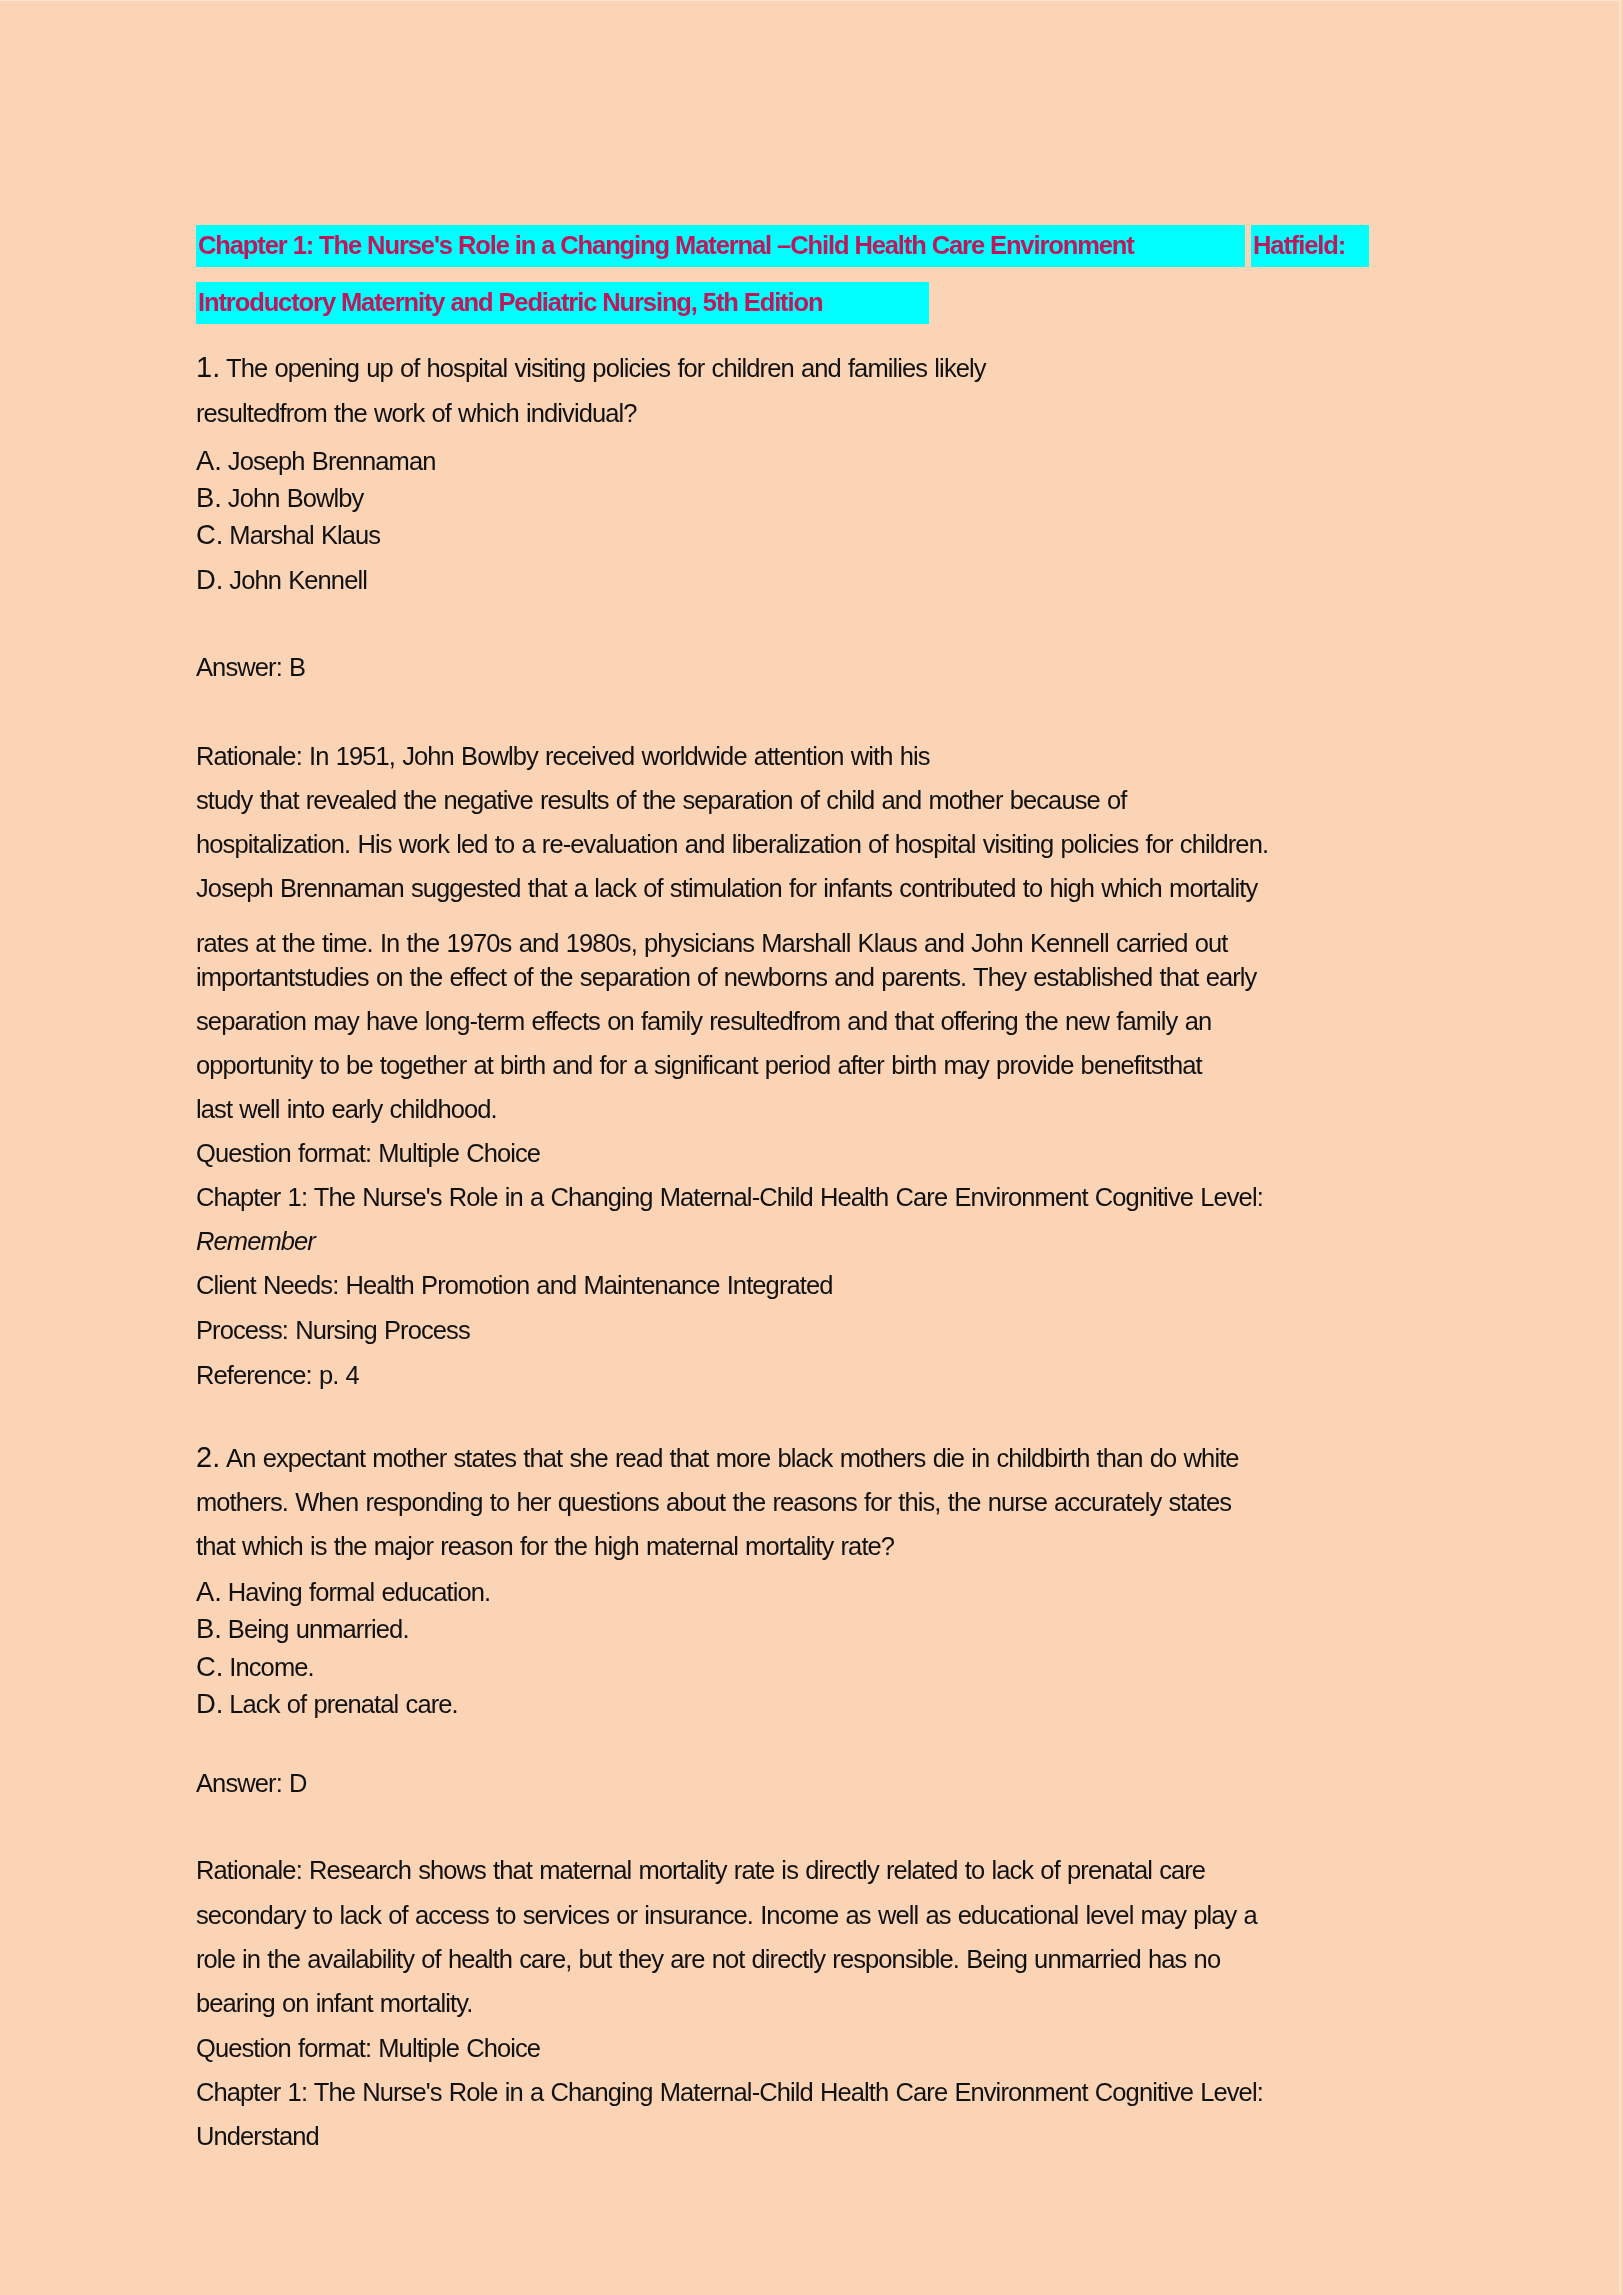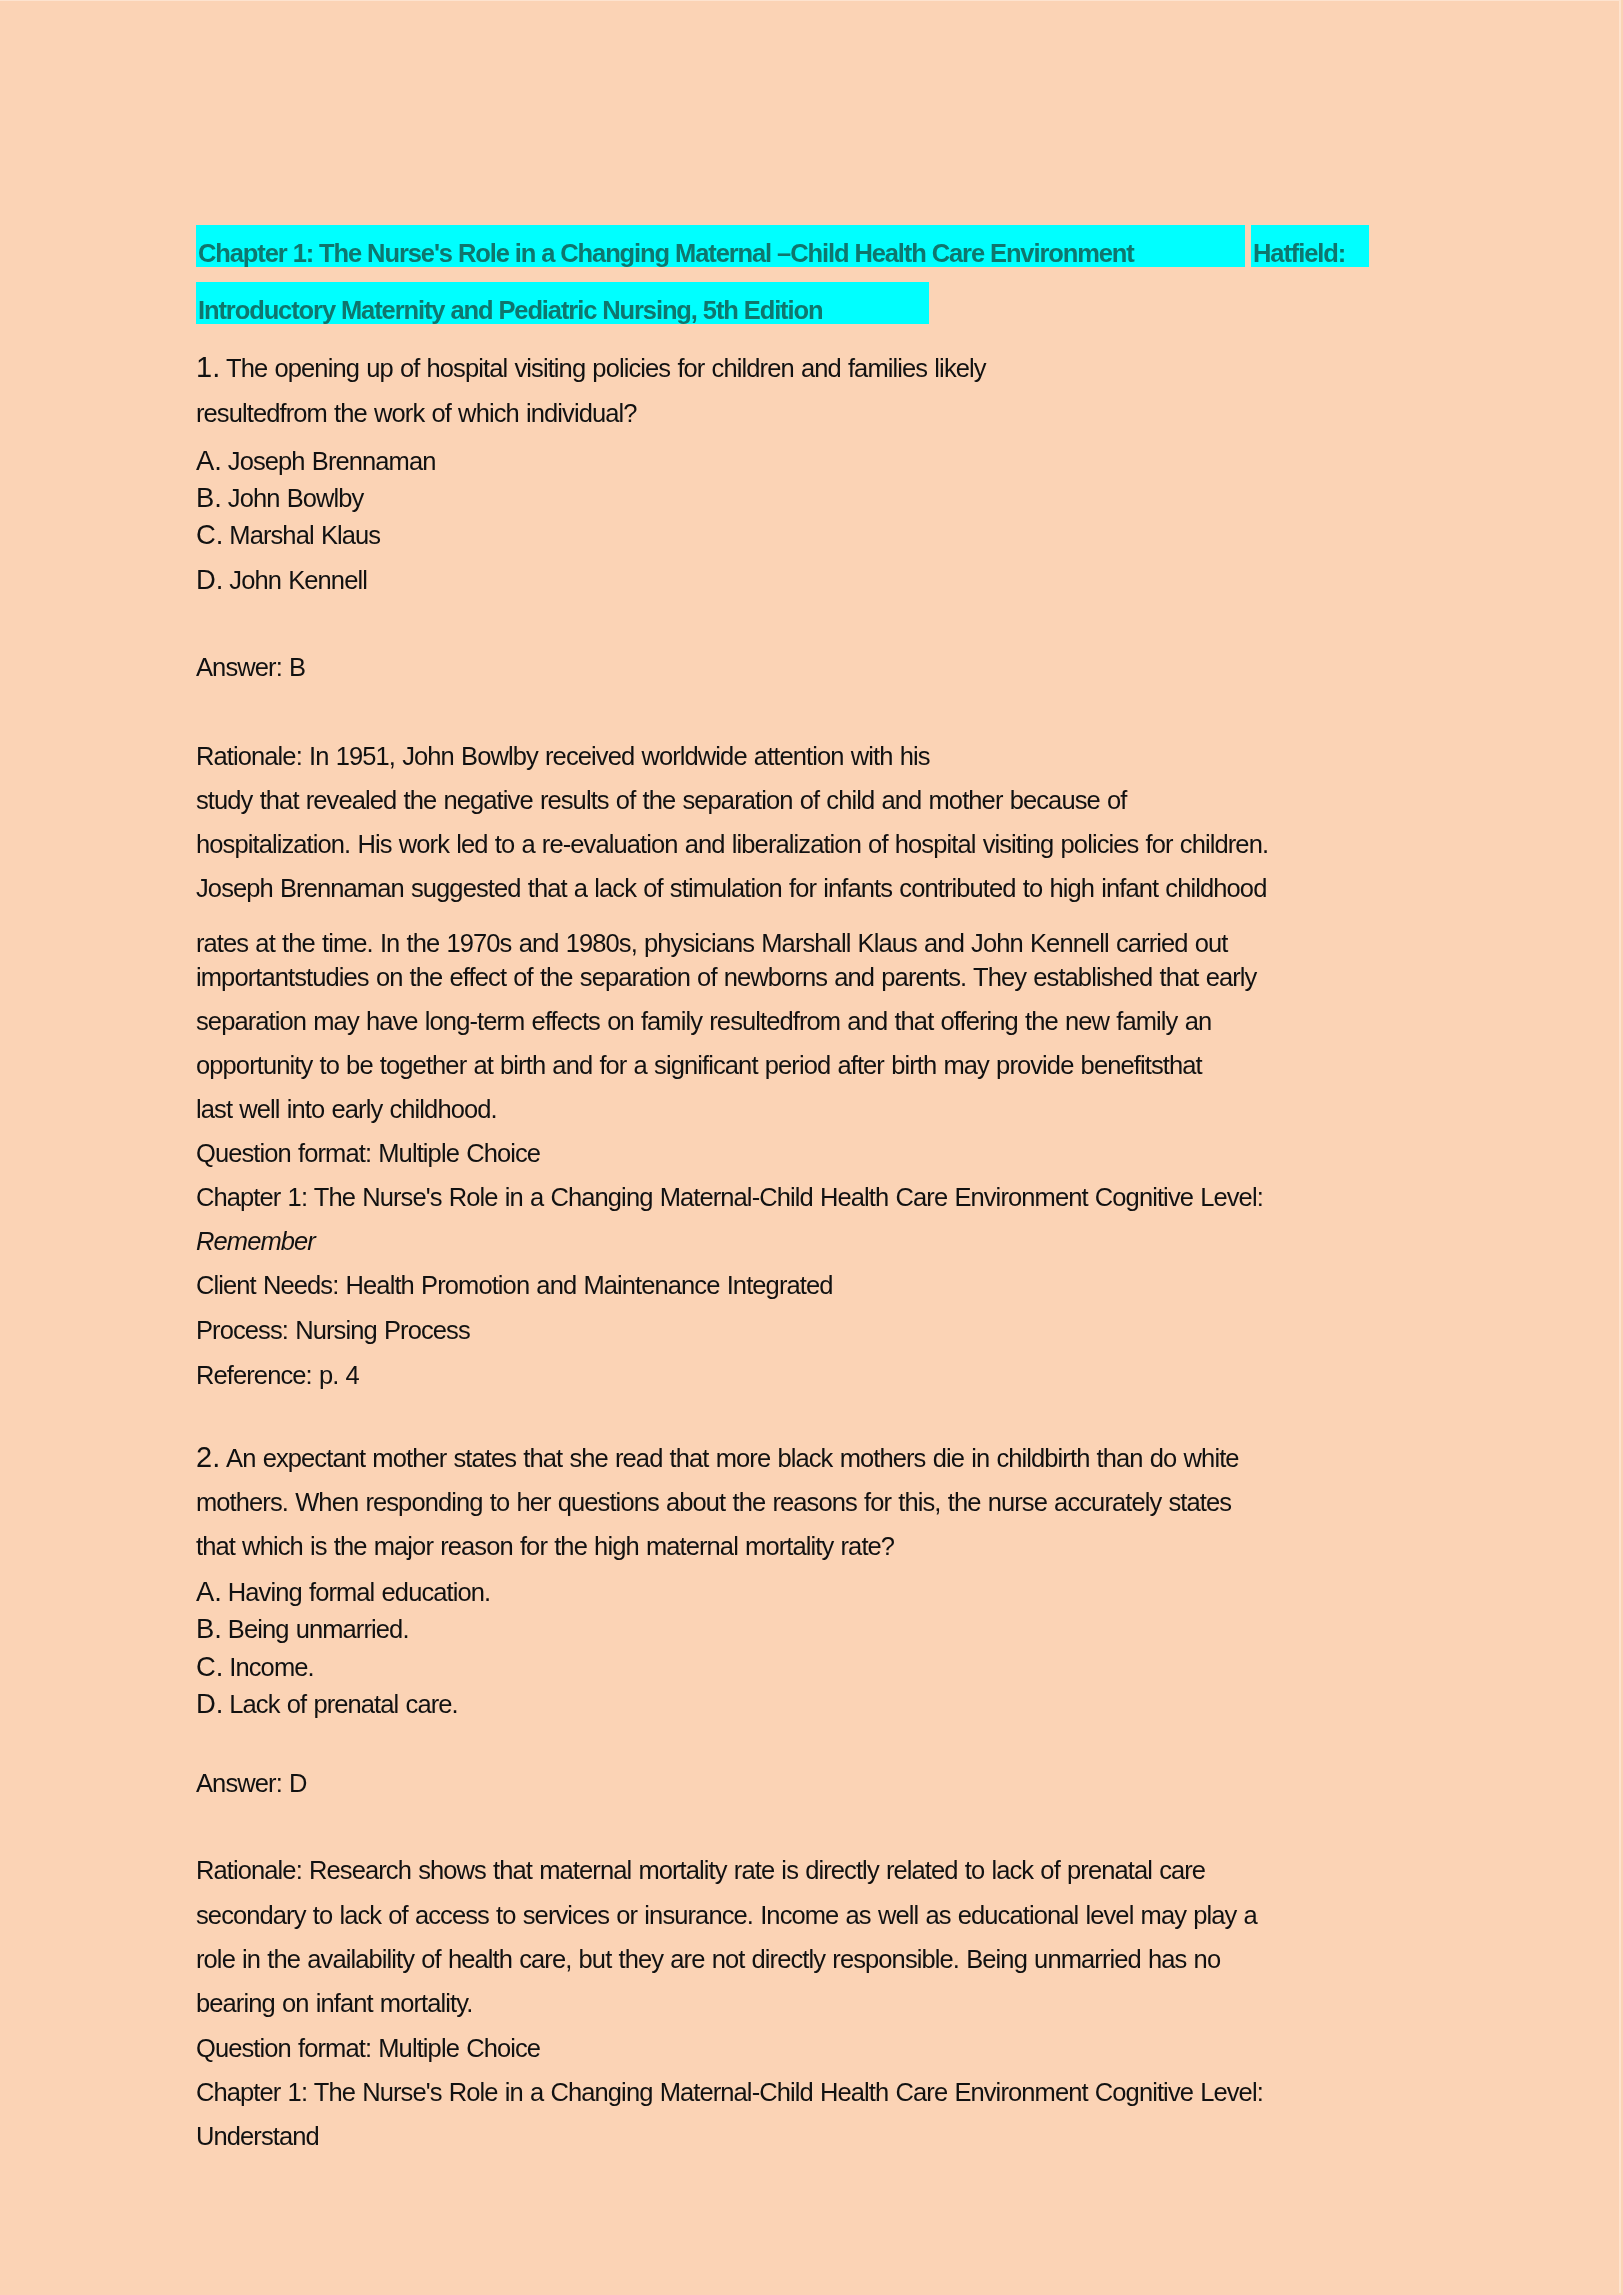--- a/index.html
+++ b/index.html
@@ -31,22 +31,22 @@
     }
     .hl {
       position: absolute;
       background: #00FFFF;
       font-weight: bold;
       font-size: 25.5px;
       letter-spacing: -1.1px;
       line-height: 41px;
       height: 42px;
       white-space: nowrap;
-      color: #0f766e;
-      padding: 8px 2px;
+      color: #be185d;
+      padding: 0 2px;
       box-sizing: border-box;
     }
     .line {
       position: absolute;
       left: 0;
       font-size: 25.5px;
       letter-spacing: -0.9px;
       word-spacing: 1px;
       white-space: nowrap;
       line-height: 29px;
@@ -95,21 +95,21 @@
   </div>
   <div class="line" style="top:565px;">
     <span class="optlet">D.</span><span>John Kennell</span>
   </div>
 
   <div class="line" style="top:653px;">Answer: B</div>
 
   <div class="line" style="top:742px;">Rationale: In 1951, John Bowlby received worldwide attention with his</div>
   <div class="line" style="top:786px;">study that revealed the negative results of the separation of child and mother because of</div>
   <div class="line" style="top:830px;">hospitalization. His work led to a re-evaluation and liberalization of hospital visiting policies for children.</div>
-  <div class="line" style="top:874px;">Joseph Brennaman suggested that a lack of stimulation for infants contributed to high infant childhood</div>
+  <div class="line" style="top:874px;">Joseph Brennaman suggested that a lack of stimulation for infants contributed to high which mortality</div>
   <div class="line" style="top:918px;margin-top:11px;">rates at the time. In the 1970s and 1980s, physicians Marshall Klaus and John Kennell carried out</div>
   <div class="line" style="top:963px;">importantstudies on the effect of the separation of newborns and parents. They established that early</div>
   <div class="line" style="top:1007px;">separation may have long-term effects on family resultedfrom and that offering the new family an</div>
   <div class="line" style="top:1051px;">opportunity to be together at birth and for a significant period after birth may provide benefitsthat</div>
   <div class="line" style="top:1095px;">last well into early childhood.</div>
 
   <div class="line" style="top:1139px;">Question format: Multiple Choice</div>
   <div class="line" style="top:1183px;">Chapter 1: The Nurse's Role in a Changing Maternal-Child Health Care Environment  Cognitive Level:</div>
   <div class="line" style="top:1227px;font-style:italic;">Remember</div>
   <div class="line" style="top:1271px;">Client Needs: Health Promotion and Maintenance Integrated</div>

